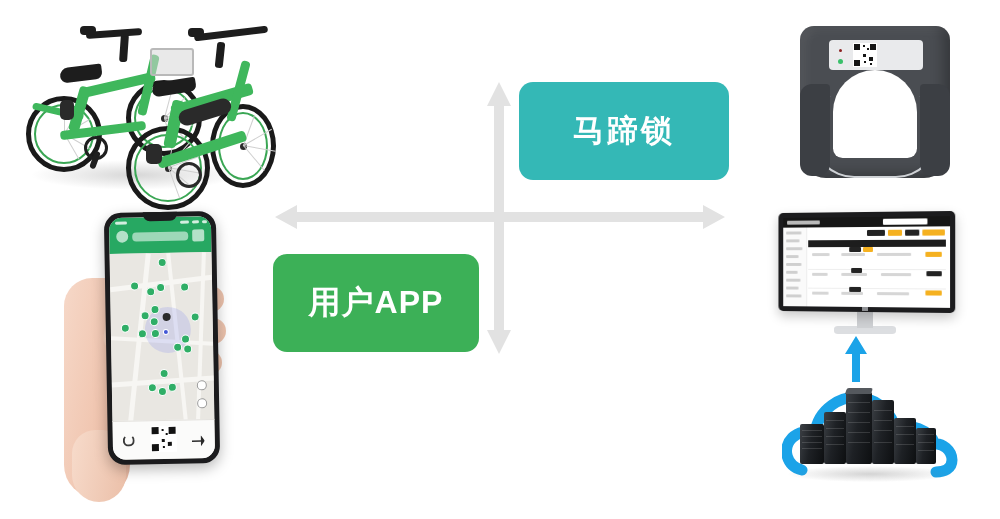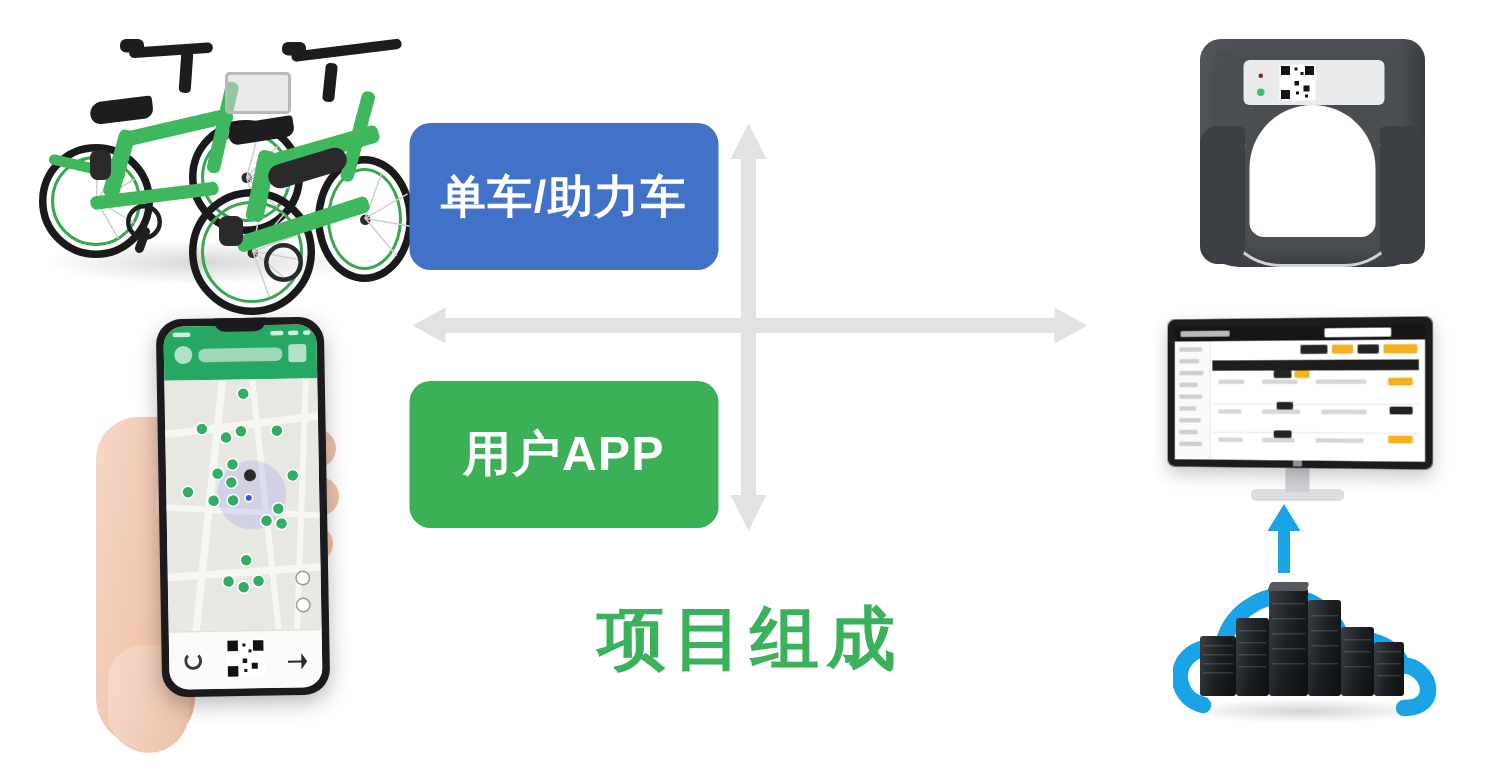--- a/index.html
+++ b/index.html
@@ -410,25 +410,24 @@
     </div>
   </div>
 
   <svg class="arrow-h" viewBox="0 0 450 28">
     <path d="M0 14 L22 2 L22 9 L428 9 L428 2 L450 14 L428 26 L428 19 L22 19 L22 26 Z" fill="#e2e2e2"></path>
   </svg>
   <svg class="arrow-v" viewBox="0 0 28 272">
     <path d="M14 0 L26 24 L19 24 L19 248 L26 248 L14 272 L2 248 L9 248 L9 24 L2 24 Z" fill="#e2e2e2"></path>
   </svg>
 
-  <div class="box box-bike">
-    <span>单车/助力车</span>
-  </div>
-
+
+  <div class="box box-lock">
+    <span>马蹄锁</span>
+  </div>
 
   <div class="box box-app">
     <span>用户APP</span>
   </div>
 
 
-  <div class="main-title">项目组成</div>
 
 </div>
 
 </body></html>

